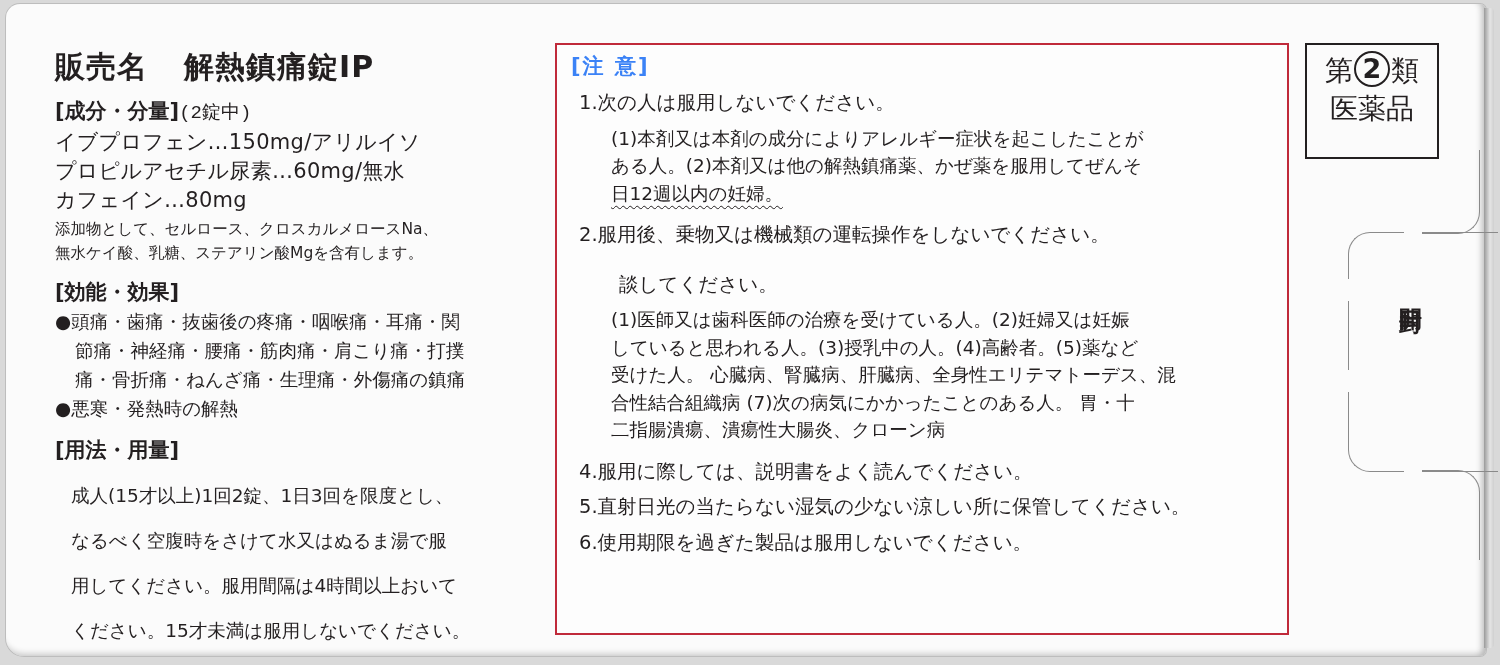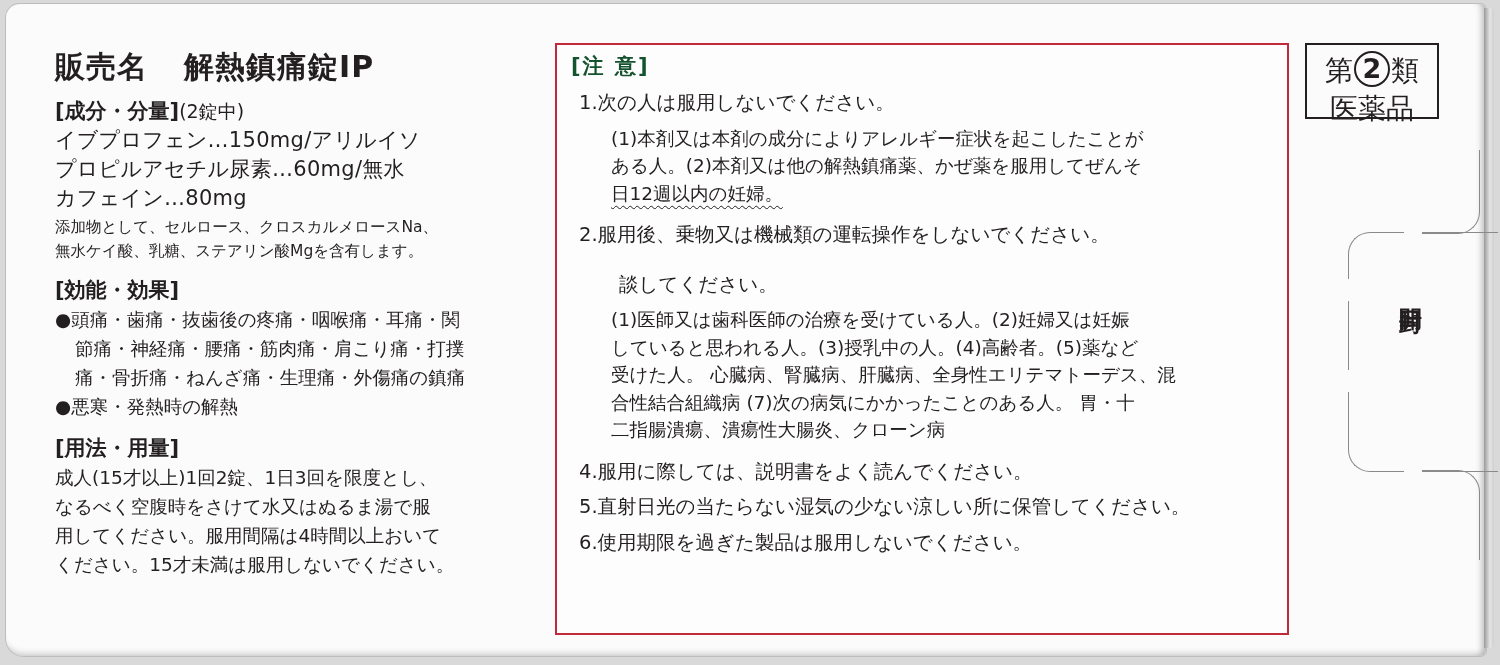--- a/index.html
+++ b/index.html
@@ -18,42 +18,42 @@
     }
     .right-fold {
       position: absolute; left: 1484px; top: 8px; width: 10px; height: 640px;
       background: linear-gradient(90deg, #9a9a9a, #e5e5e5 60%, #cfcfcf);
       border-radius: 0 4px 4px 0;
     }
     .left-col { position: absolute; left: 55px; top: 48px; width: 480px; }
     .title-line { font-size: 30px; font-weight: bold; letter-spacing: 1px; line-height: 38px; margin: 0 0 10px 0; white-space: nowrap; }
     .title-line .gap { display: inline-block; width: 36px; }
     .sec-head { font-size: 21px; font-weight: bold; line-height: 30px; margin: 0; white-space: nowrap; }
-    .sec-head .sub { font-weight: normal; font-size: 19px; }
+    .sec-head .sub { font-weight: normal; font-size: 19px; font-family: Liberation Mono, monospace; }
     .ing { font-size: 21px; line-height: 29px; margin: 0; white-space: nowrap; letter-spacing: 0.3px; }
     .small { font-size: 15.5px; line-height: 24px; margin: 2px 0 0 0; white-space: nowrap; }
     .gap12 { height: 12px; }
     .bullet { font-size: 18.5px; line-height: 29px; margin: 0; white-space: nowrap; }
     .bullet .indent { padding-left: 20px; display: block; }
-    .usage { font-size: 18.5px; line-height: 29px; margin: 0; white-space: nowrap; }
+    .usage { font-size: 18.5px; line-height: 29px; margin: 16px; white-space: nowrap; }
 
     .caution {
       position: absolute; left: 555px; top: 43px; width: 734px; height: 592px;
       border: 2px solid #c02a3a; background: #fdfdfd; box-sizing: border-box;
       padding: 6px 0 0 14px;
     }
-    .caution-title { color: #14532d; font-size: 21px; font-weight: bold; line-height: 30px; margin: 0; letter-spacing: 2px; }
+    .caution-title { color: #3b82f6; font-size: 21px; font-weight: bold; line-height: 30px; margin: 0; letter-spacing: 2px; }
     .c-item { font-size: 19.5px; line-height: 27.5px; margin: 8px; white-space: nowrap; }
     .c-sub { font-size: 18.5px; line-height: 27.5px; margin: 0; padding-left: 40px; white-space: nowrap; }
     .c-item2 { padding-left: 40px; }
     .wavy { text-decoration: underline wavy #231f20; text-underline-offset: 5px; text-decoration-thickness: 1px; }
     .sp6 { height: 6px; }
 
     .class-badge {
-      position: absolute; left: 1305px; top: 43px; width: 134px; height: 76px;
+      position: absolute; left: 1305px; top: 43px; width: 134px; height: 116px;
       border: 2px solid #231f20; box-sizing: border-box;
       font-size: 28px; line-height: 38px; text-align: center; padding-top: 6px;
     }
     .class-badge .circ {
       display: inline-block; width: 32px; height: 32px; border: 2px solid #231f20; border-radius: 50%;
       line-height: 32px; font-size: 27px; font-weight: bold; vertical-align: 2px; margin: 0 1px;
     }
 
     .tab-outline {
       position: absolute; left: 1348px; top: 232px; width: 150px; height: 240px;

